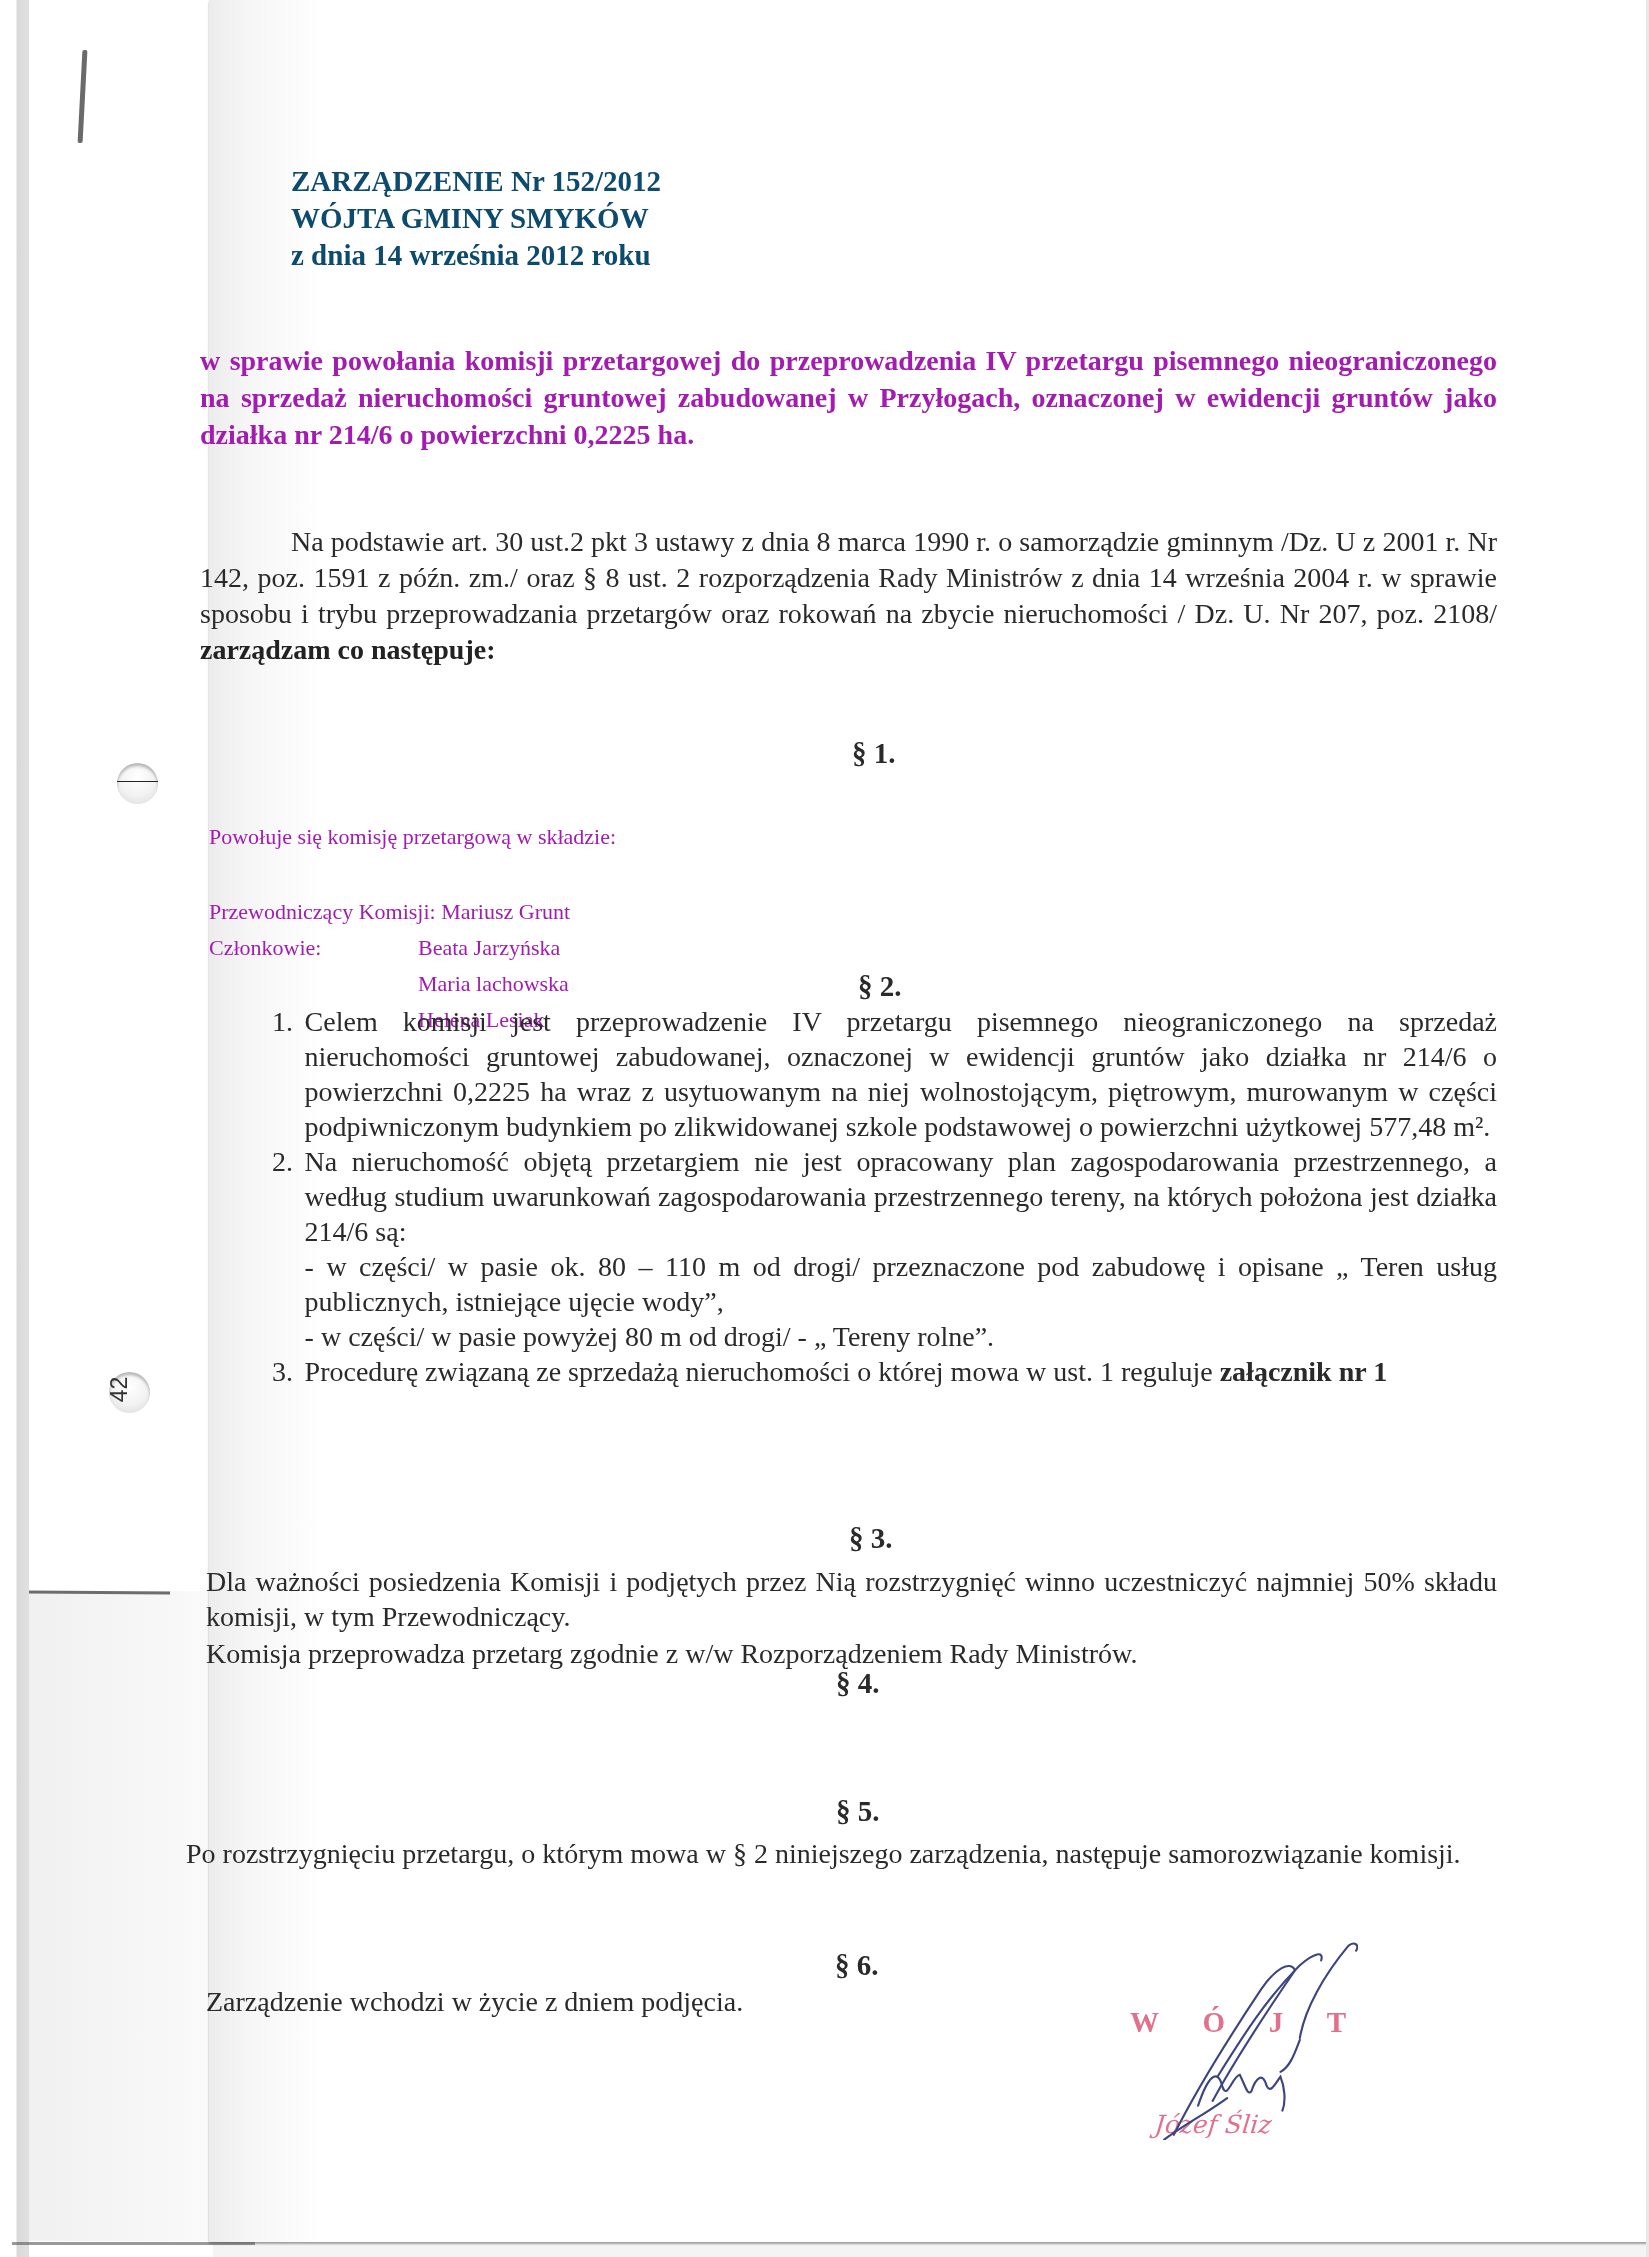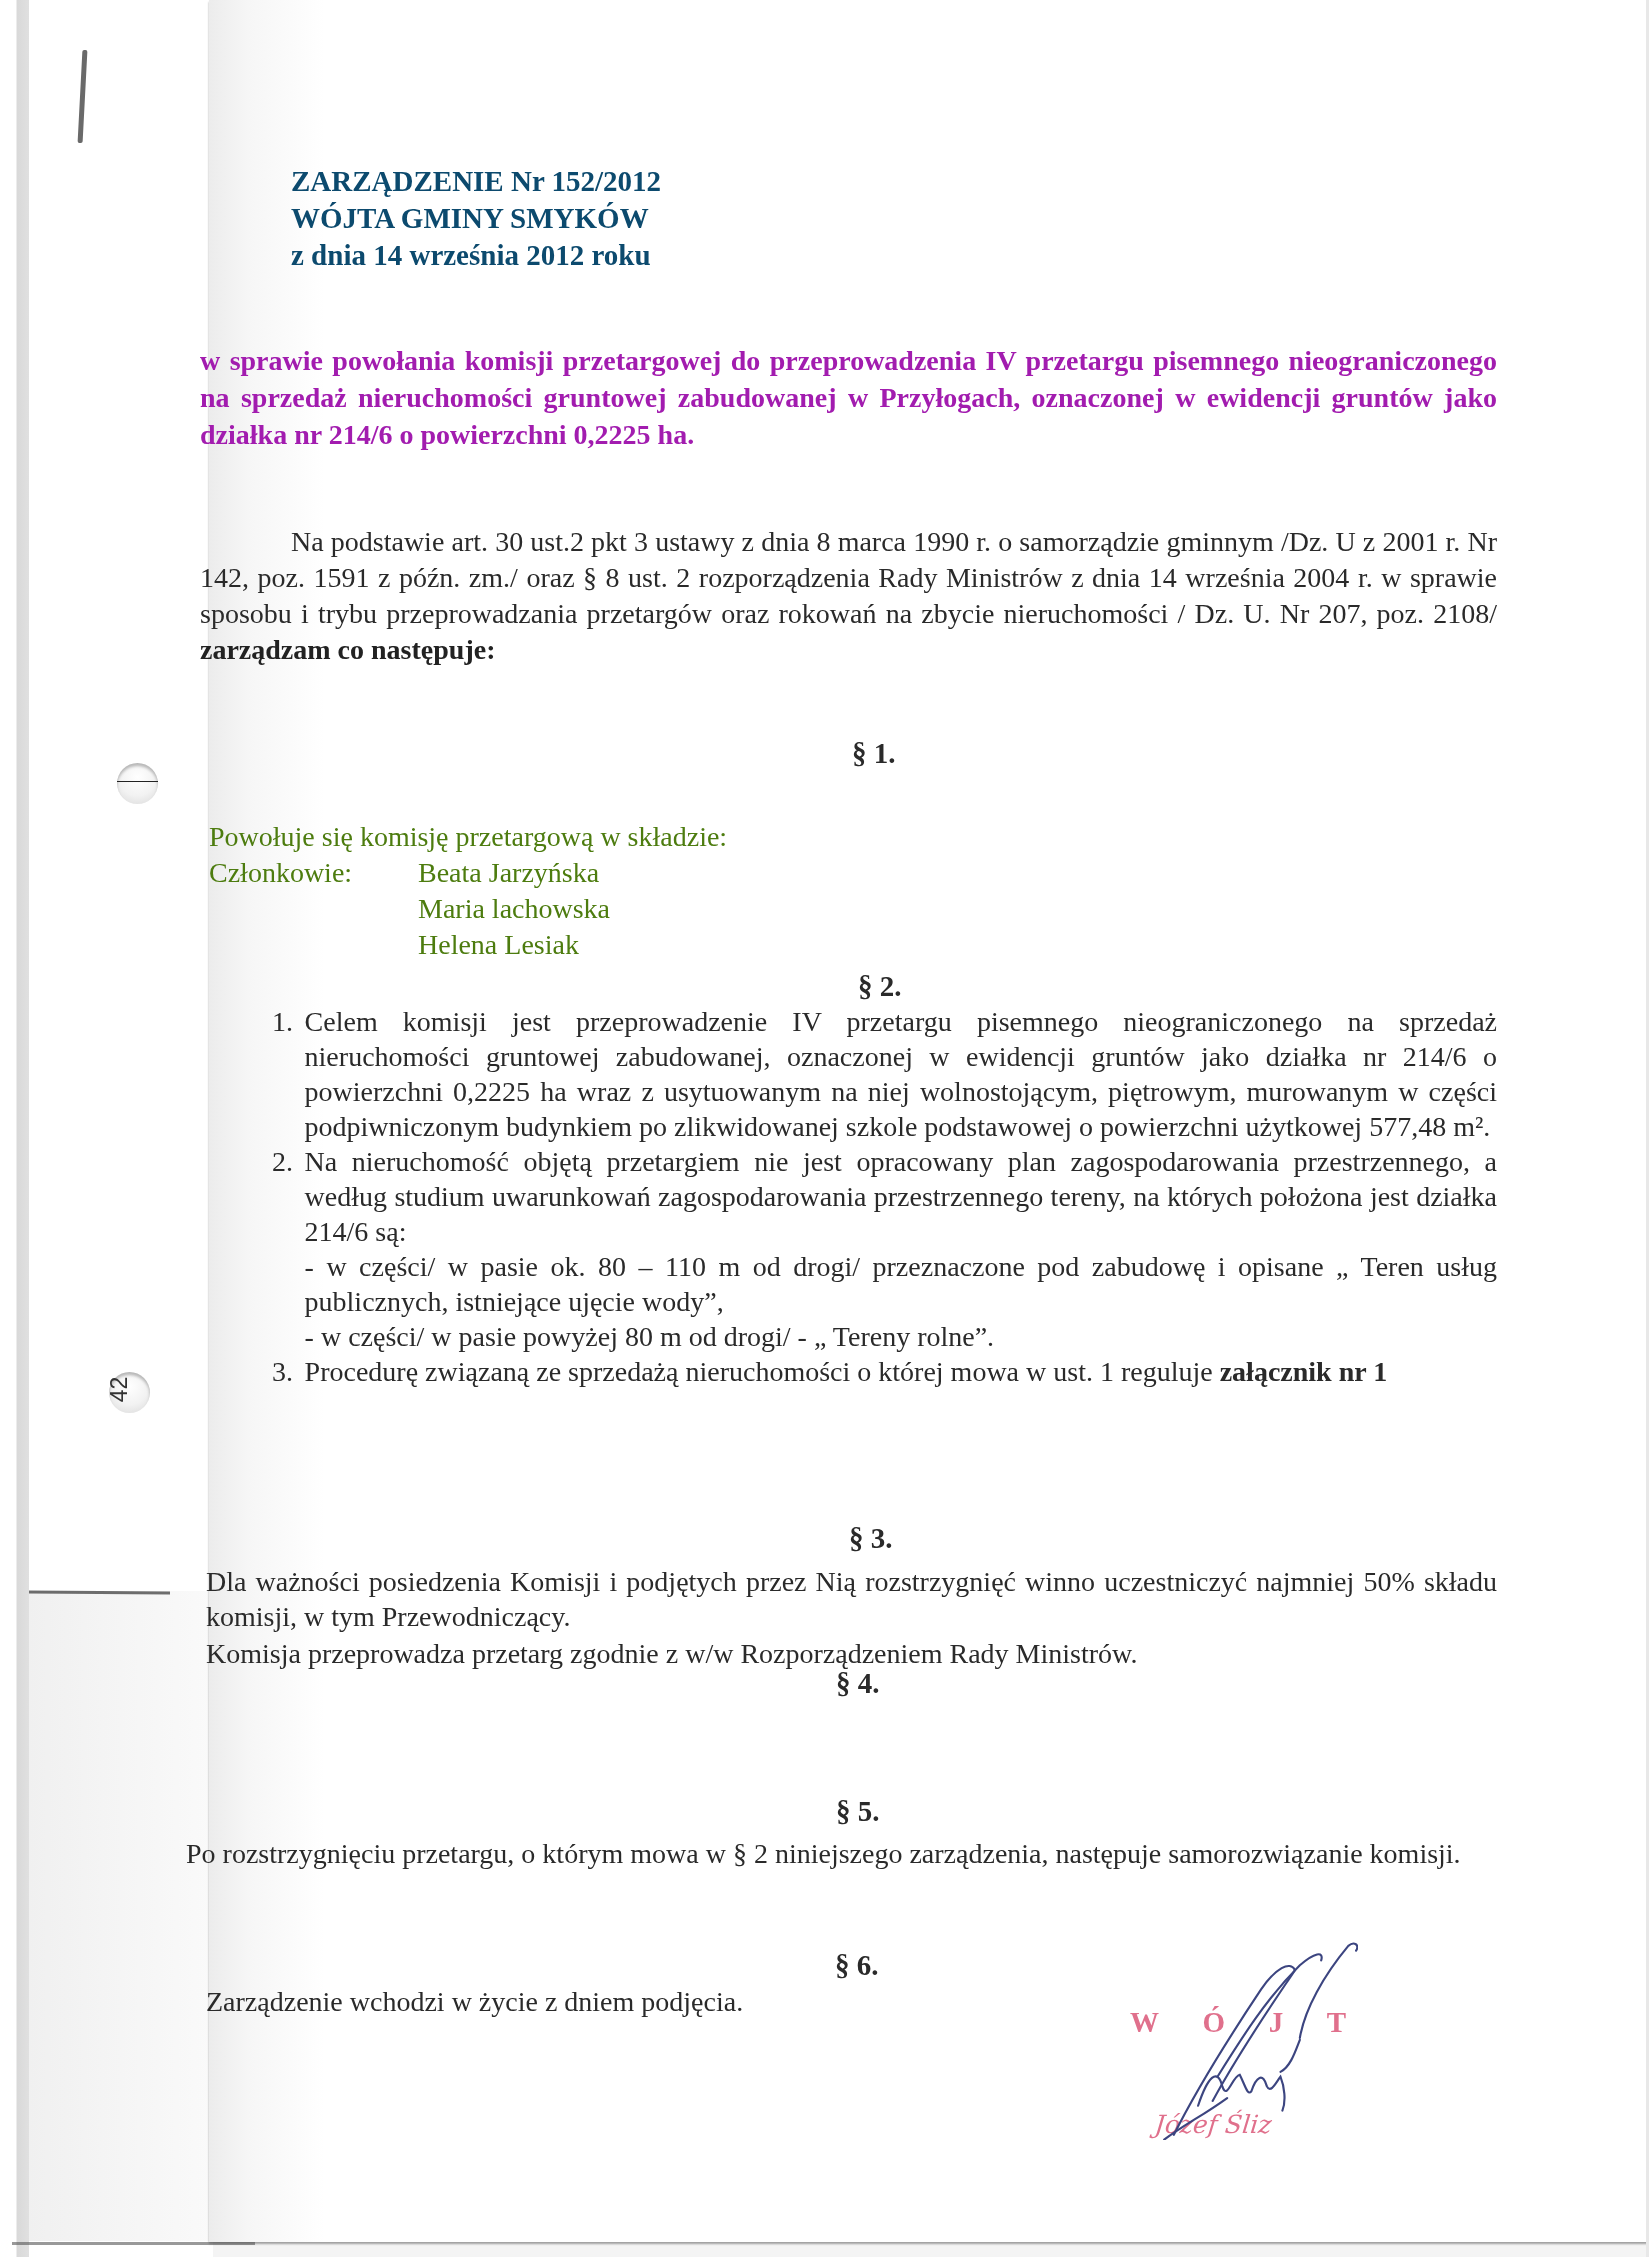--- a/index.html
+++ b/index.html
@@ -156,23 +156,23 @@
     .para {
       position: absolute;
       font-size: 28px;
       line-height: 35px;
       color: #2a2a2a;
     }
 
     .committee {
       left: 209px;
       top: 819px;
-      font-size: 28px;
+      font-size: 22px;
       line-height: 36px;
-      color: #4d7c0f;
+      color: #a21caf;
     }
     .committee-row { display: flex; }
     .committee-label { width: 209px; }
     .chair-row { margin-top: 39px; }
 
     .list {
       left: 200px;
       top: 1004px;
       width: 1297px;
       font-size: 28px;
@@ -255,20 +255,24 @@
 <div class="abs subject">w sprawie powołania komisji przetargowej do przeprowadzenia IV przetargu pisemnego nieograniczonego na sprzedaż nieruchomości gruntowej zabudowanej w Przyłogach, oznaczonej w ewidencji gruntów jako działka nr 214/6 o powierzchni 0,2225 ha.</div>
 
 <div class="abs basis">
   <span class="indent"></span><span>Na podstawie art. 30 ust.2 pkt 3 ustawy z dnia 8 marca 1990 r. o samorządzie gminnym /Dz. U z 2001 r. Nr 142, poz. 1591 z późn. zm./ oraz § 8 ust. 2 rozporządzenia Rady Ministrów z dnia 14 września 2004 r. w sprawie sposobu i trybu przeprowadzania przetargów oraz rokowań na zbycie nieruchomości / Dz. U. Nr 207, poz. 2108/</span>
   <b>zarządzam co następuje:</b>
 </div>
 
 <div class="section-mark" style="left:852px; top:737px;">§ 1.</div>
 <div class="abs committee">
   <div>Powołuje się komisję przetargową w składzie:</div>
+  <div class="chair-row">
+    <span>Przewodniczący Komisji:</span>
+    <span>Mariusz Grunt</span>
+  </div>
   <div class="committee-row">
     <div class="committee-label">Członkowie:</div>
     <div>
       <div>Beata Jarzyńska</div>
       <div>Maria lachowska</div>
       <div>Helena Lesiak</div>
     </div>
   </div>
 </div>
 

